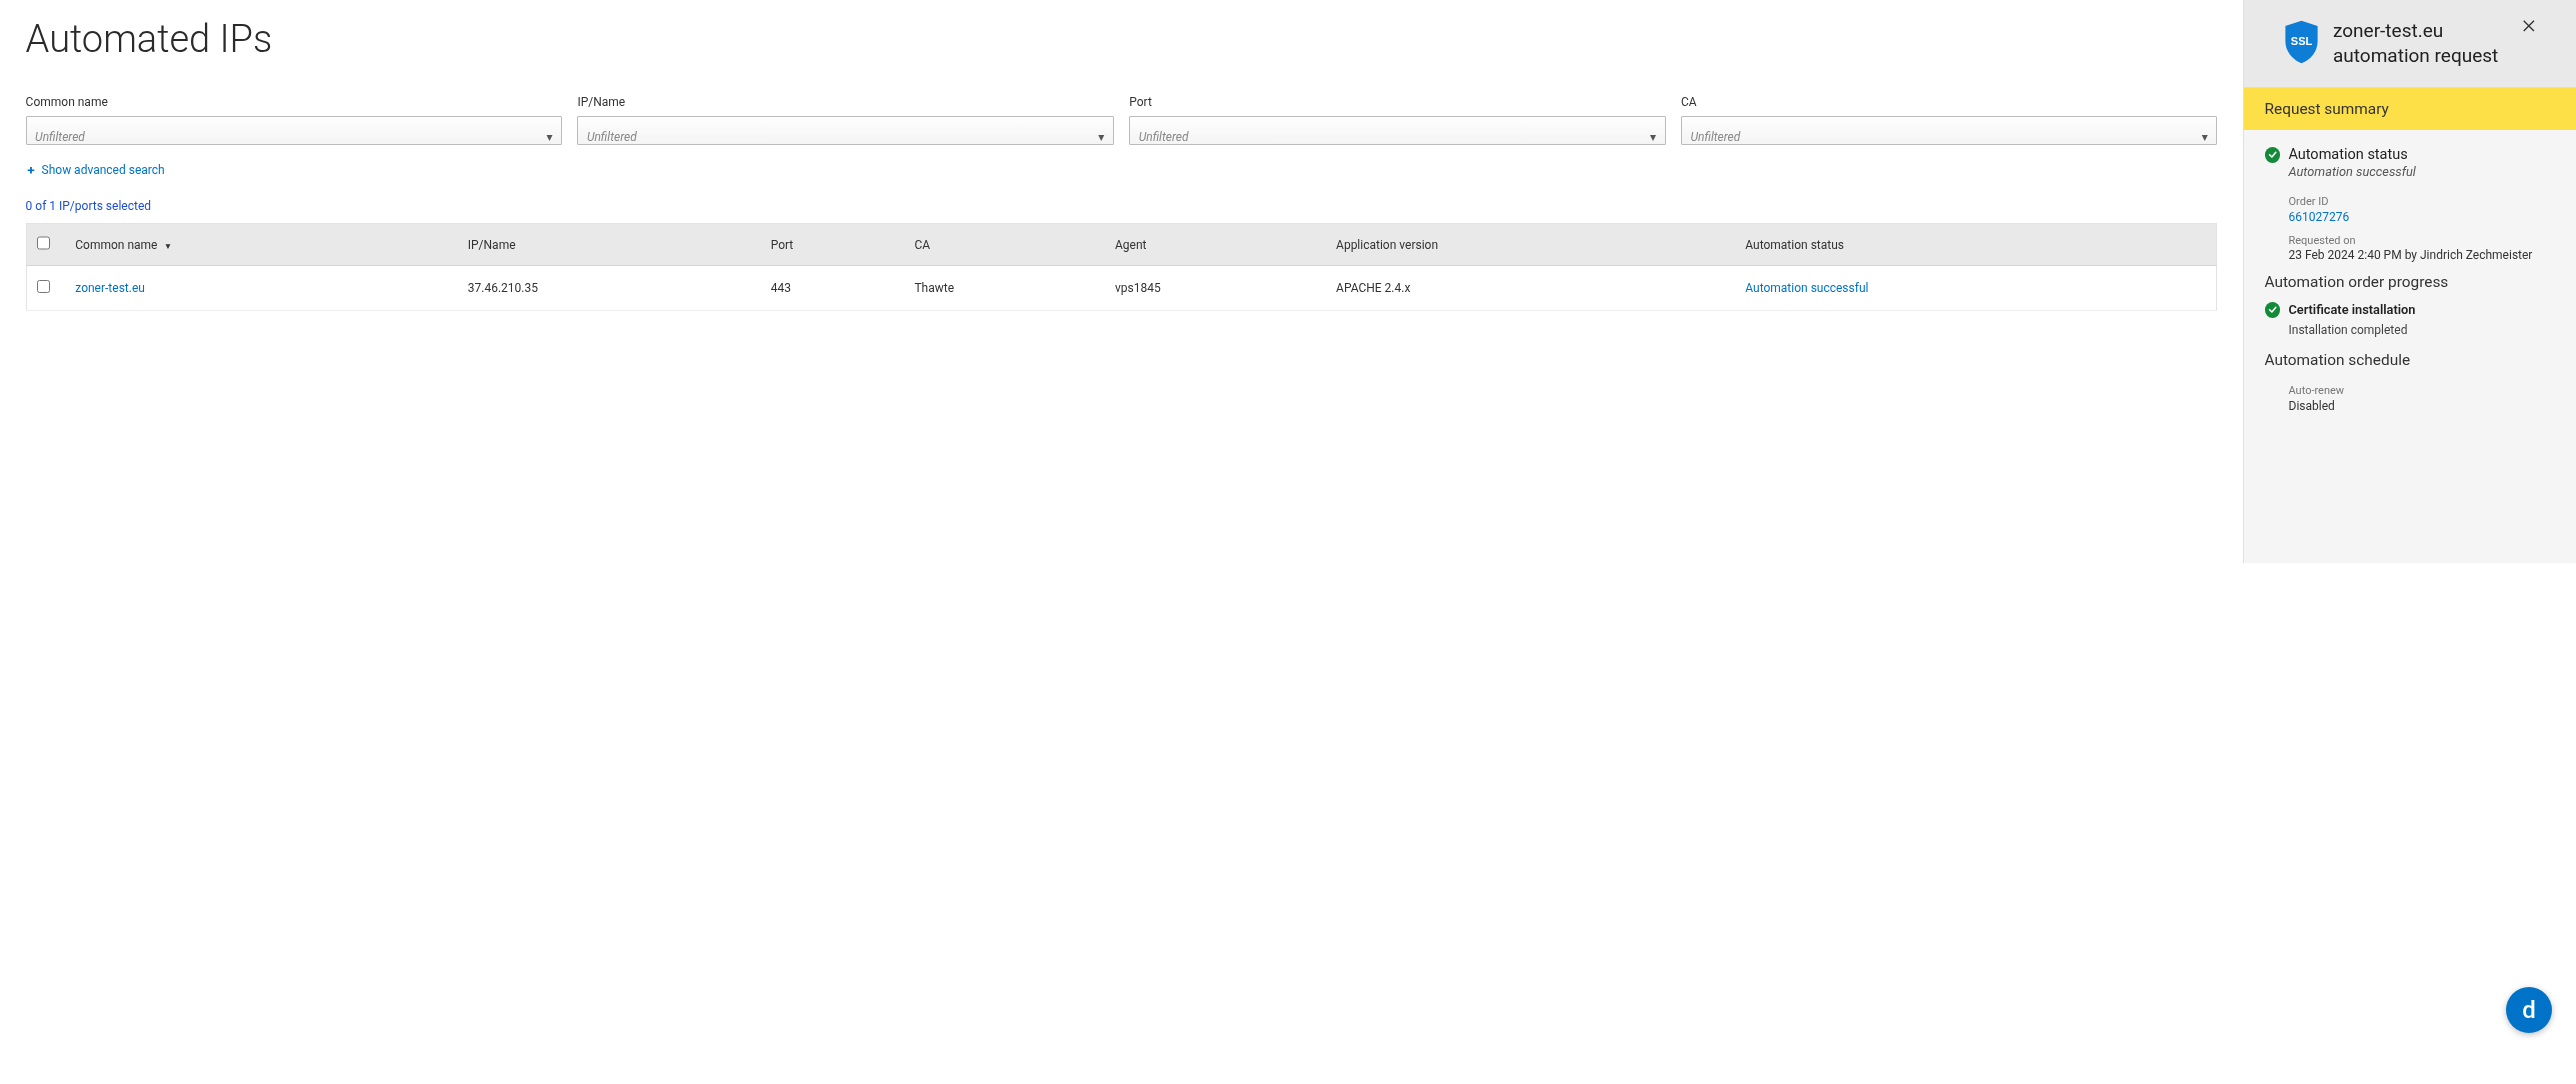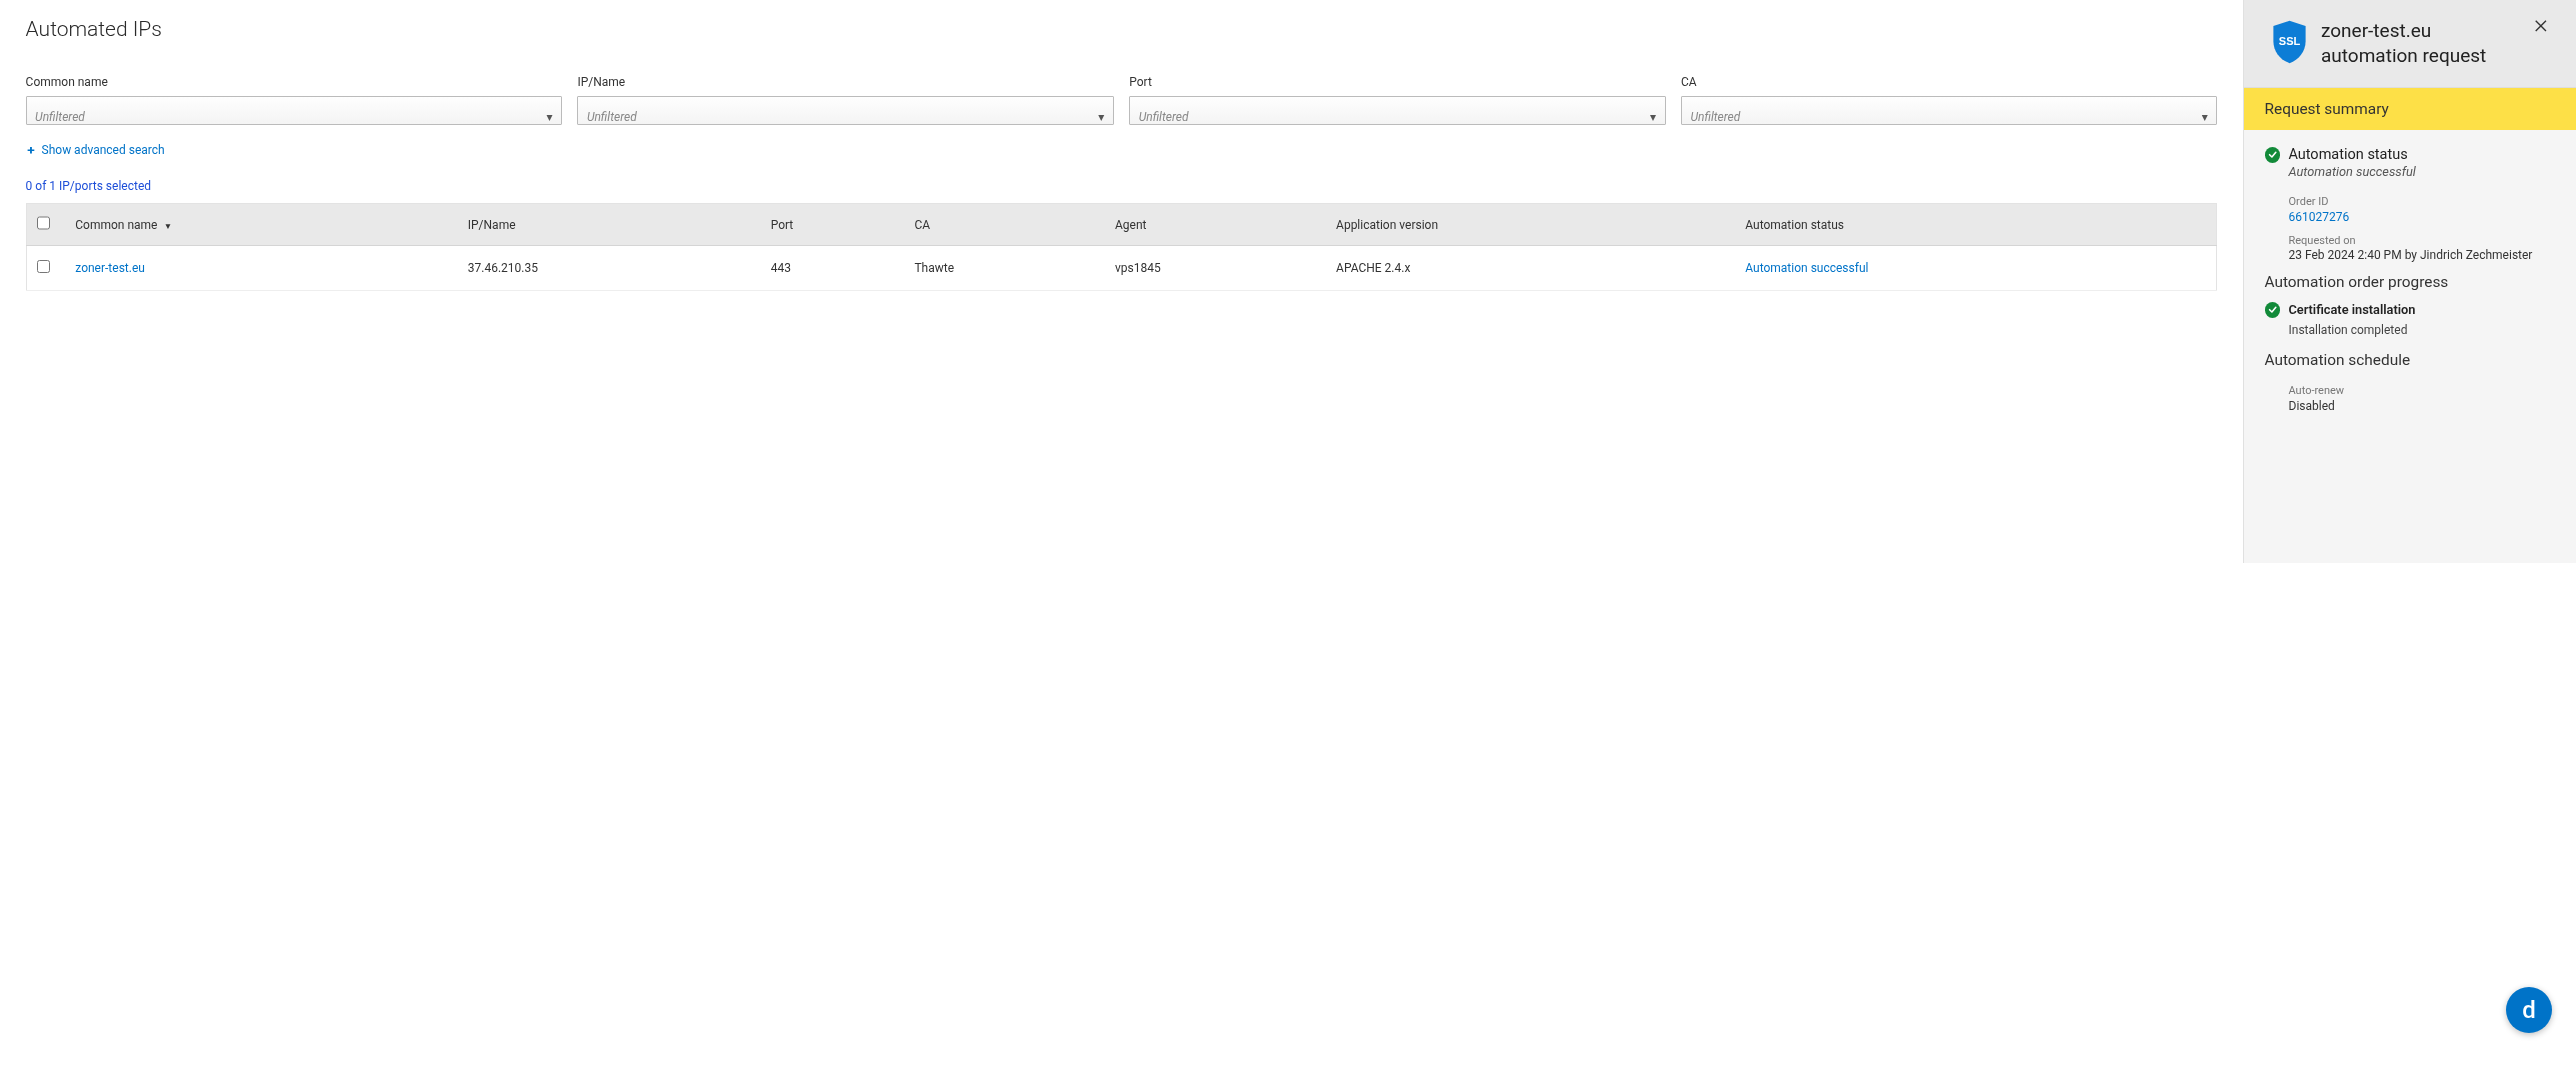--- a/index.html
+++ b/index.html
@@ -2,21 +2,21 @@
 <html style="font-size:13.7px"><head>
 <meta charset="utf-8">
 <style>
 * { box-sizing: border-box; margin: 0; padding: 0; }
 body { font-family: -apple-system, BlinkMacSystemFont, "Segoe UI", Roboto, Helvetica, Arial, sans-serif; color: #333; background: #fff; font-size: 12px; }
 
 .page { display: flex; width: 100%; min-height: 563px; }
 .main { flex: 1; padding: 17px 25.6px; min-width: 0; }
 .side-panel { width: 333px; background: #f5f5f5; border-left: 0.9px solid #e0e0e0; display: flex; flex-direction: column; }
 
-h1.title { font-size: 21px; font-weight: 300; color: #2a2a2a; margin-bottom: 34px; }
+h1.title { font-size: 38px; font-weight: 300; color: #2a2a2a; margin-bottom: 34px; }
 
 .filters { display: flex; gap: 15.4px; margin-bottom: 17px; }
 .filter { flex: 1; display: flex; flex-direction: column; min-width: 0; }
 .filter-label { font-size: 12px; color: #333; margin-bottom: 6.8px; }
 .filter-select { height: 29px; border: 0.9px solid #bbb; border-radius: 1px; background: linear-gradient(#fefefe,#f4f4f4); padding: 0 8.5px; display: flex; align-items: flex-end; justify-content: space-between; cursor: pointer; color: #888; font-style: italic; }
 .filter-select .caret { color: #555; font-style: normal; }
 
 .adv-search { color: #0073c8; display: inline-flex; align-items: center; gap: 6.8px; cursor: pointer; font-size: 12px; margin-bottom: 21.3px; margin-left: 1.7px; }
 .adv-search .plus { font-size: 13.7px; font-weight: bold; }
 
@@ -24,21 +24,21 @@
 
 table.data { width: 100%; border-collapse: collapse; border: 0.9px solid #e3e3e3; }
 table.data thead th { background: #e9e9e9; text-align: left; font-weight: 400; padding: 12px 10.2px; font-size: 12px; color: #333; border-bottom: 0.9px solid #d5d5d5; }
 table.data thead th.sortable { cursor: pointer; margin-top: 44px; }
 table.data thead th .sort-ind { margin-left: 3.4px; font-size: 8.5px; }
 table.data tbody td { padding: 13.7px 10.2px; border-bottom: 0.9px solid #eee; font-size: 12px; color: #333; }
 table.data td.link, .link { color: #0073c8; cursor: pointer; }
 table.data input[type=checkbox] { width: 13.7px; height: 13.7px; cursor: pointer; }
 
 
-.sp-header { background: #e9e9e9; padding: 19px 26px; display: flex; align-items: flex-start; gap: 12px; }
+.sp-header { background: #e9e9e9; padding: 19px 38px; display: flex; align-items: flex-start; gap: 12px; }
 .ssl-badge { width: 39px; height: 46px; flex-shrink: 0; }
 .sp-title-wrap { flex: 1; }
 .sp-title { font-size: 19px; font-weight: 400; color: #222; line-height: 1.3; }
 .sp-close { width: 19px; height: 19px; cursor: pointer; color: #333; font-size: 17px; line-height: 1; text-align: center; flex-shrink: 0; }
 
 .sp-section-hdr { background: #fde047; padding: 12px 20.5px; font-size: 15.4px; font-weight: 400; color: #333; border-top: 0.9px solid #ddd; }
 .sp-body { background: #f5f5f5; padding: 15.4px 20.5px; }
 
 .status-row { display: flex; align-items: flex-start; gap: 8.5px; margin-bottom: 3.4px; }
 .check-circle { width: 15.4px; height: 15.4px; border-radius: 50%; background: #128a39; display: inline-flex; align-items: center; justify-content: center; flex-shrink: 0; margin-top: 1.7px; }

